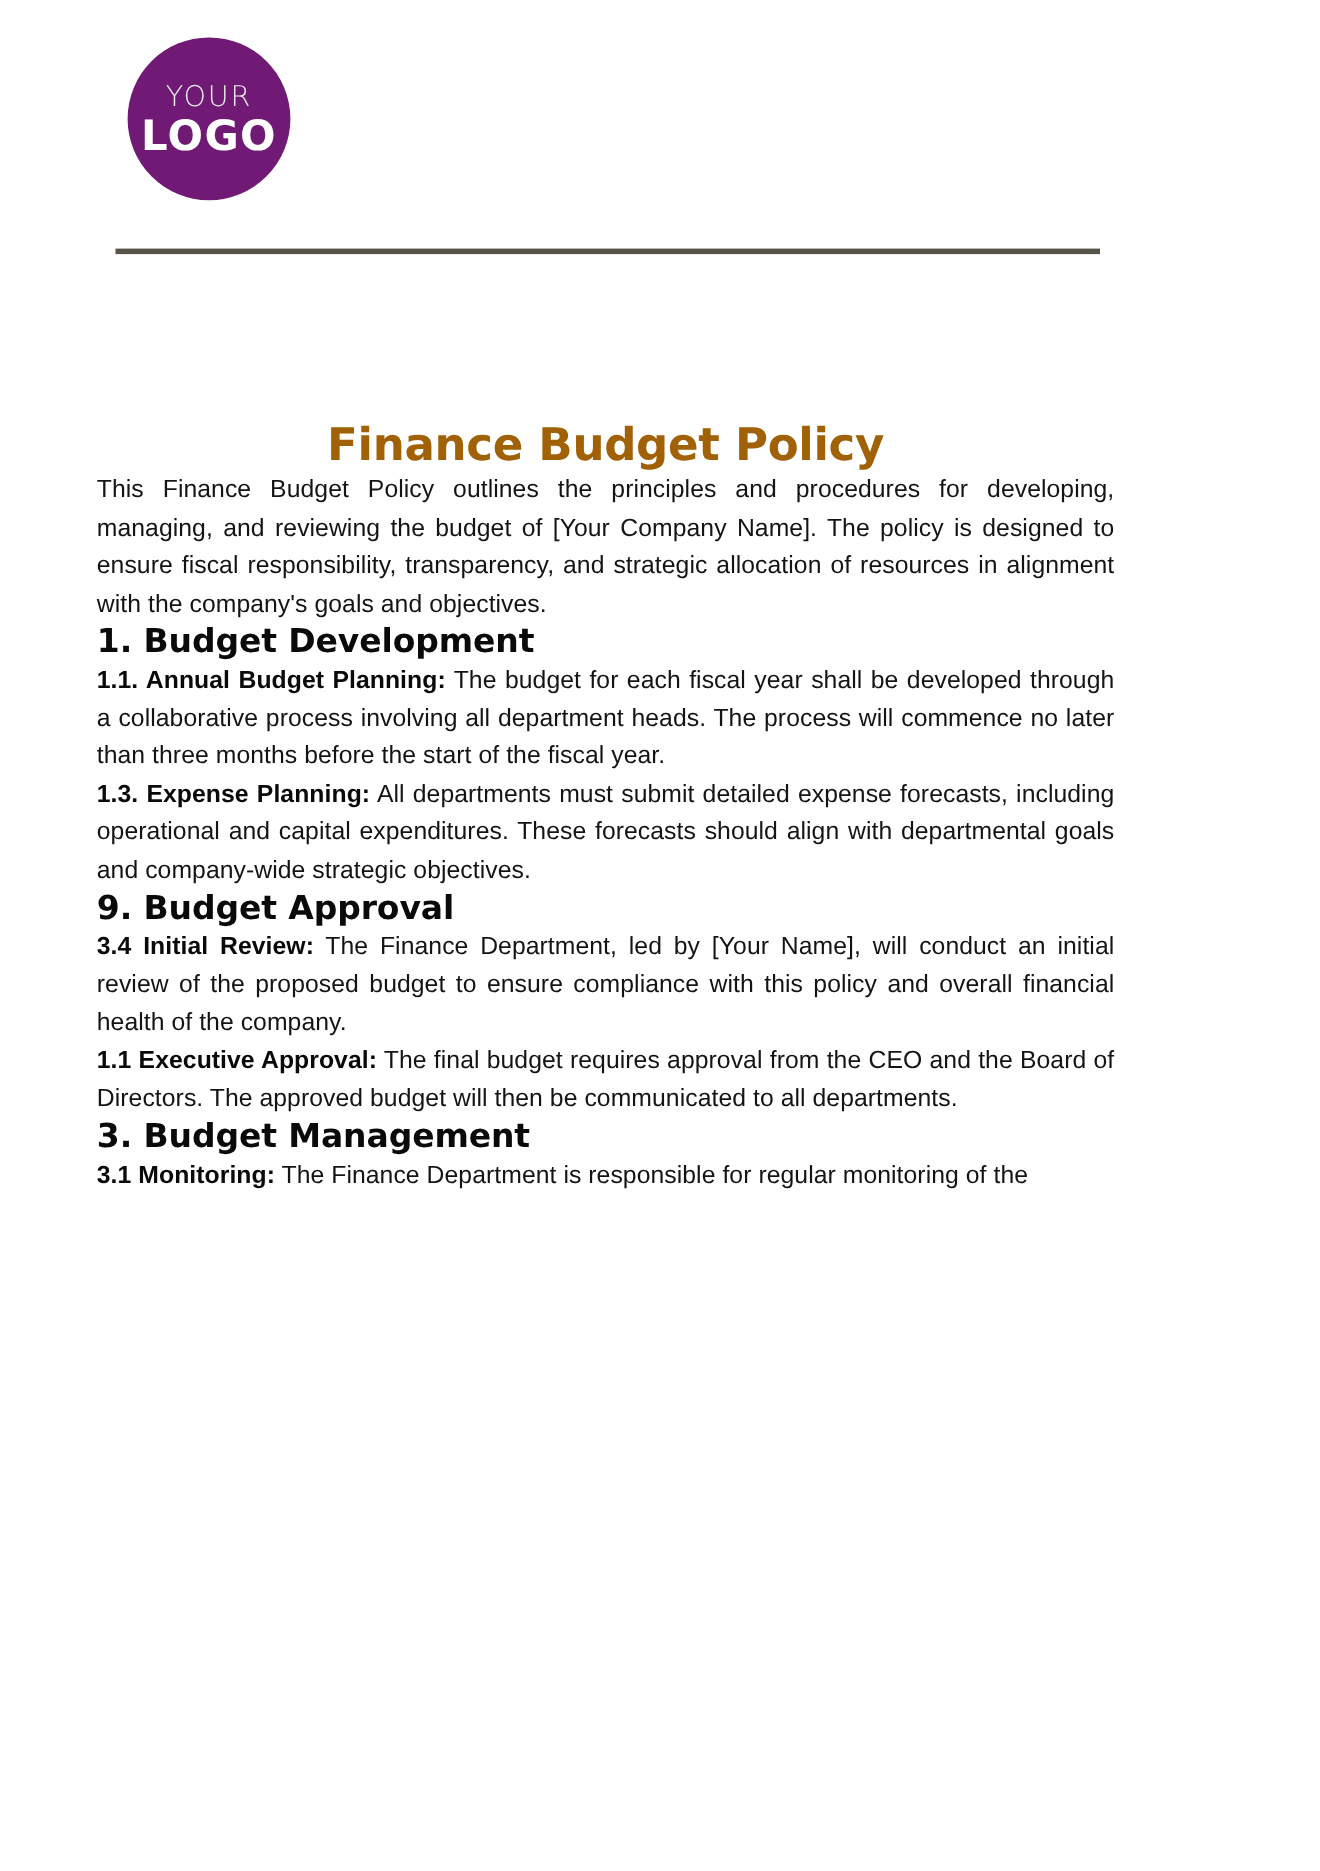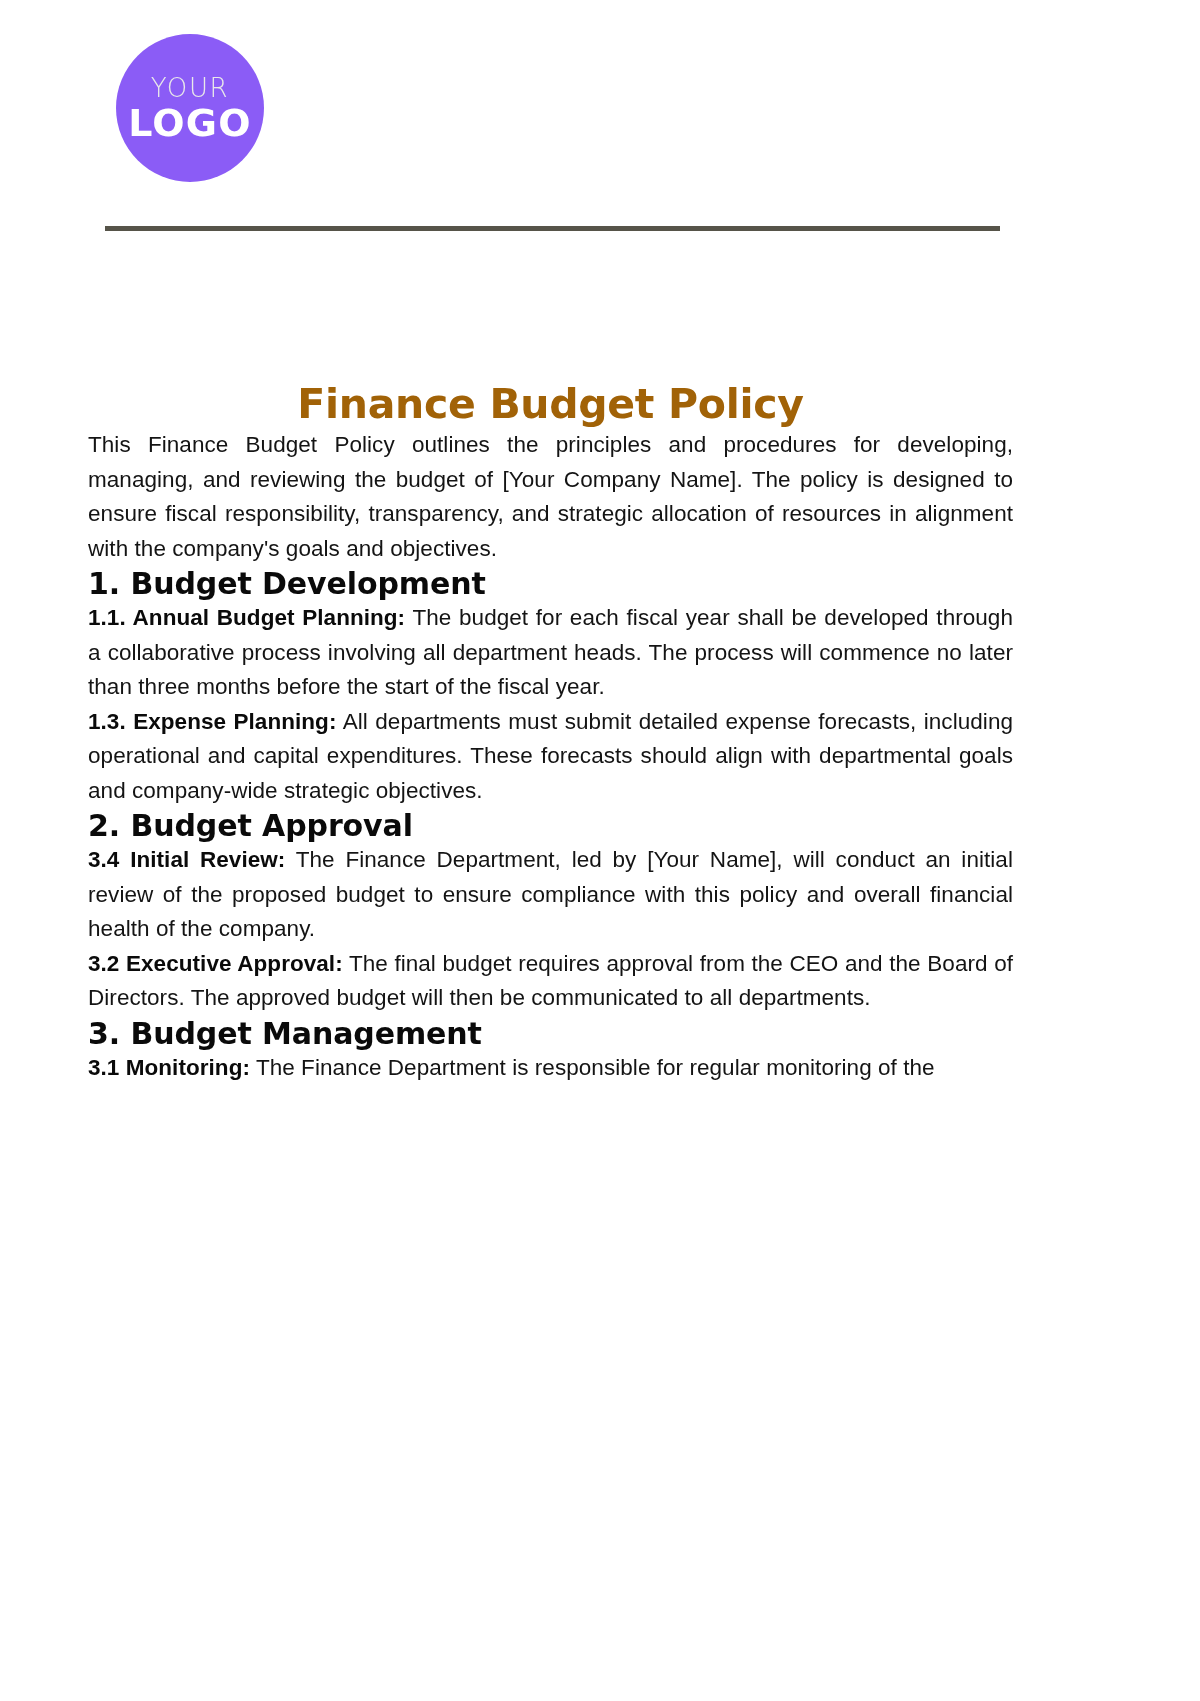--- a/index.html
+++ b/index.html
@@ -30,21 +30,21 @@
     height: 230px;
   }
 
   .logo-badge {
     position: absolute;
     left: 116px;
     top: 34px;
     width: 148px;
     height: 148px;
     border-radius: 50%;
-    background: #8b5cf6;
+    background: #701a75;
     display: flex;
     flex-direction: column;
     align-items: center;
     justify-content: center;
     line-height: 1;
   }
   .logo-line1 {
     color: #e9e9e9;
     font-size: 26px;
     letter-spacing: 1.6px;
@@ -156,28 +156,28 @@
 
     <p class="para after-heading">
       <b class="run-in">1.1. Annual Budget Planning:</b><span> The budget for each fiscal year shall be developed through a collaborative process involving all department heads. The process will commence no later than three months before the start of the fiscal year.</span>
     </p>
 
 
     <p class="para para-gap">
       <b class="run-in">1.3. Expense Planning:</b><span> All departments must submit detailed expense forecasts, including operational and capital expenditures. These forecasts should align with departmental goals and company-wide strategic objectives.</span>
     </p>
 
-    <h2 class="section-heading sec-spacing">2. Budget Approval</h2>
+    <h2 class="section-heading sec-spacing">9. Budget Approval</h2>
 
     <p class="para after-heading">
       <b class="run-in">3.4 Initial Review:</b><span> The Finance Department, led by [Your Name], will conduct an initial review of the proposed budget to ensure compliance with this policy and overall financial health of the company.</span>
     </p>
 
     <p class="para para-gap">
-      <b class="run-in">3.2 Executive Approval:</b><span> The final budget requires approval from the CEO and the Board of Directors. The approved budget will then be communicated to all departments.</span>
+      <b class="run-in">1.1 Executive Approval:</b><span> The final budget requires approval from the CEO and the Board of Directors. The approved budget will then be communicated to all departments.</span>
     </p>
 
     <h2 class="section-heading sec-spacing">3. Budget Management</h2>
 
     <p class="para after-heading">
       <b class="run-in">3.1 Monitoring:</b><span> The Finance Department is responsible for regular monitoring of the</span>
     </p>
 
   </div>
 </div>

